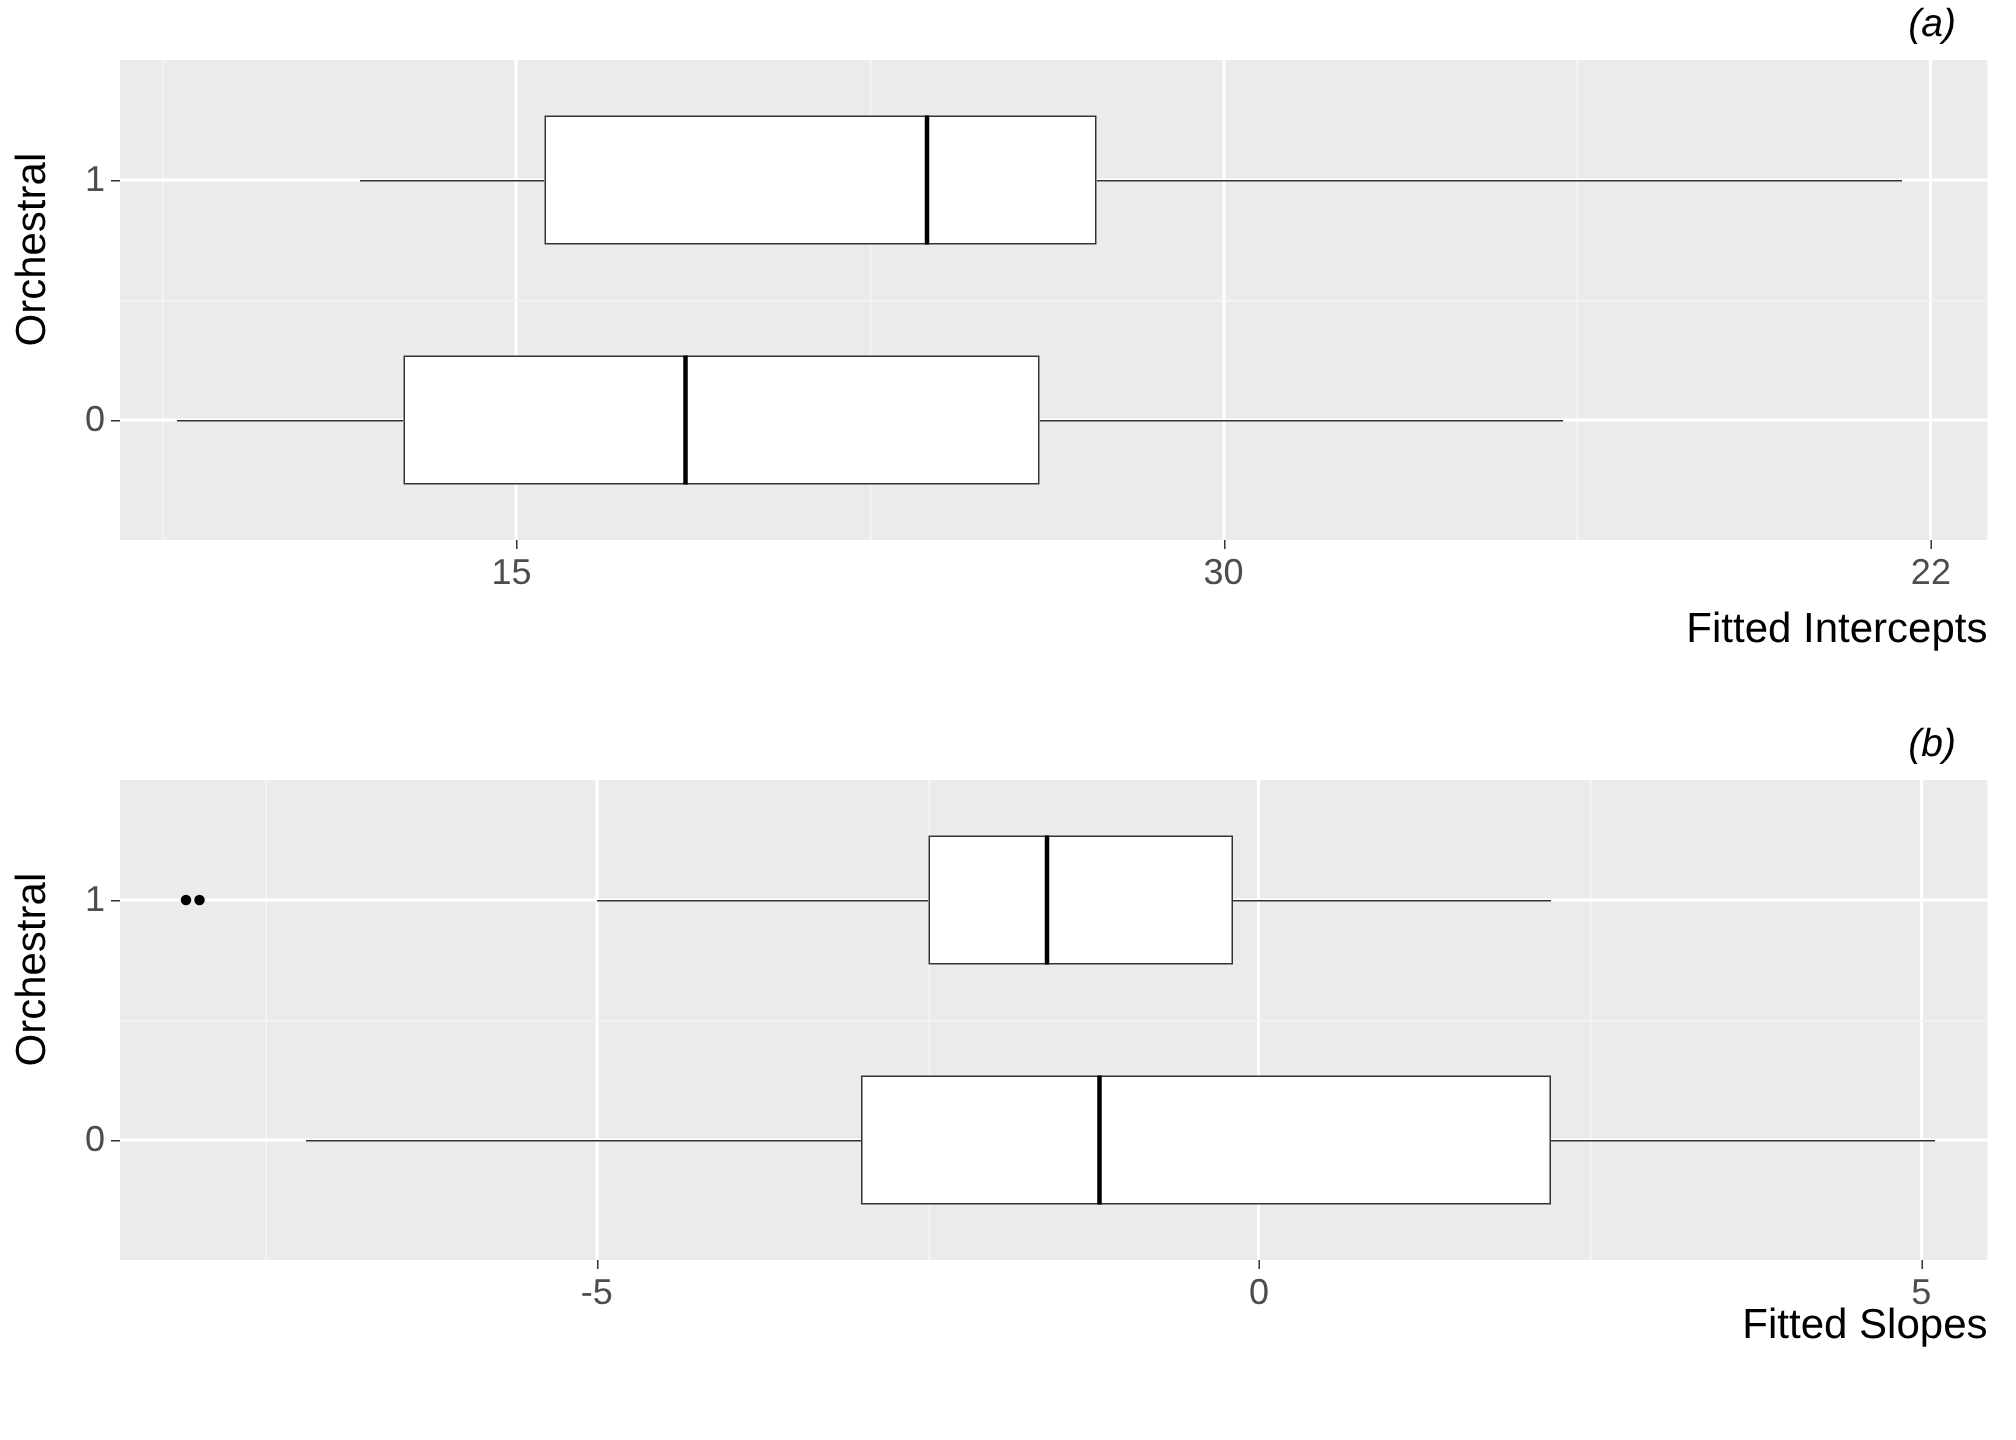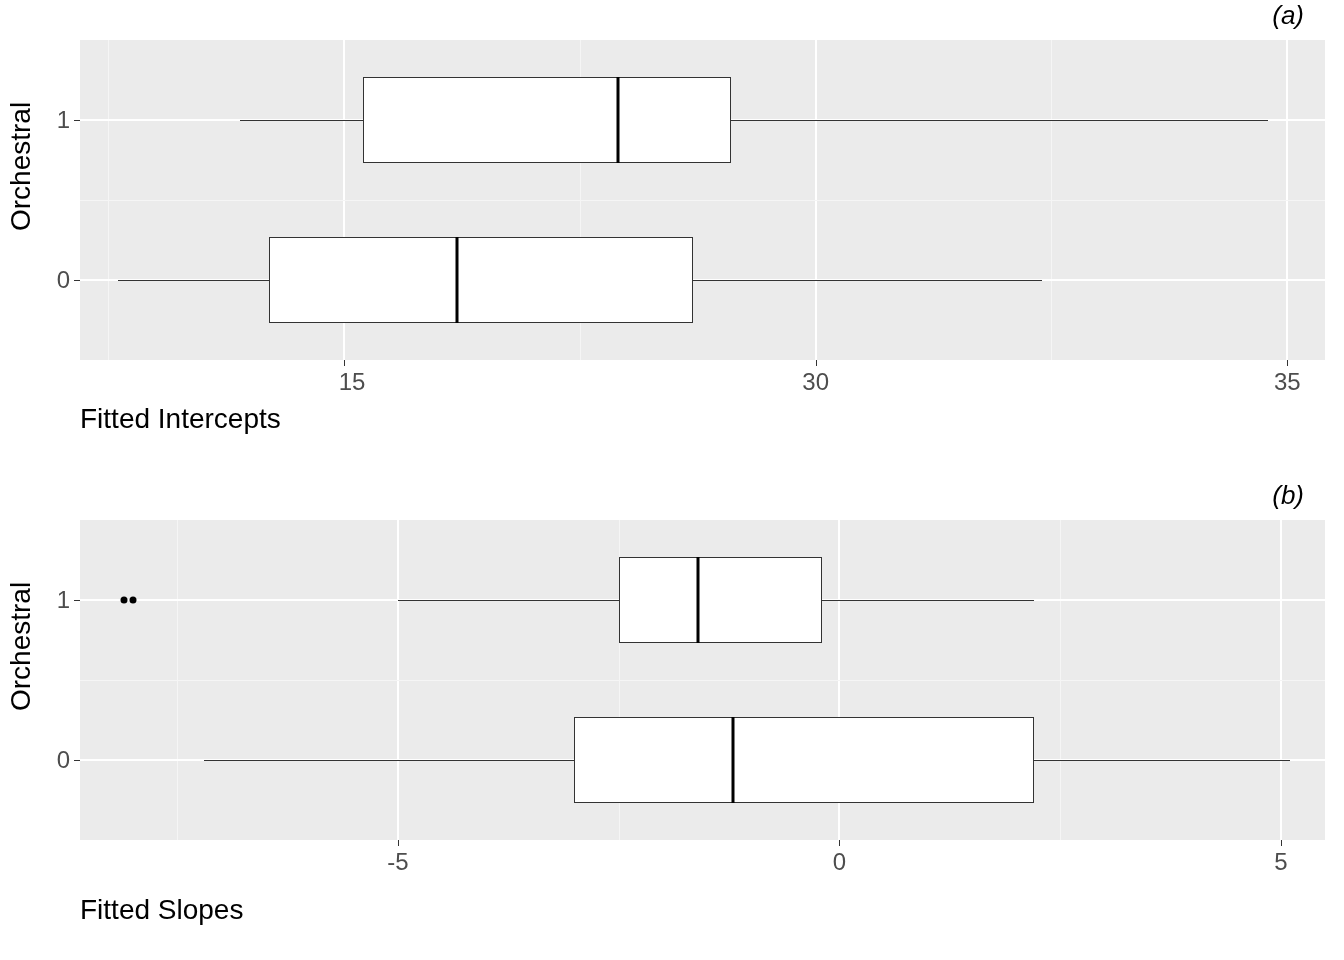--- a/index.html
+++ b/index.html
@@ -32,21 +32,21 @@
     width: 30px;
     text-align: center;
     font-size: 28px;
     color: #000;
     transform-origin: center center;
   }
   .x-axis-label {
     position: absolute;
     bottom: 0;
     width: 100%;
-    text-align: left;
+    text-align: right;
     font-size: 28px;
     color: #000;
   }
   .plot-area {
     position: absolute;
     background: #ebebeb;
   }
   
   .tick-y {
     position: absolute;
@@ -141,27 +141,27 @@
   <div class="panel-wrap" style="top:0; height:455px;">
     <div class="panel-title">(a)</div>
     <div class="y-axis-label" style="top:200px; transform: rotate(-90deg);">Orchestral</div>
 
     <div class="plot-area" id="plotA" style="left:80px; top:40px; width:1245px; height:320px;">
     <div class="grid-v-minor" style="left: 28.2955px;"></div>
         <div class="grid-v-minor" style="left: 499.886px;"></div>
         <div class="grid-v-minor" style="left: 971.477px;"></div>
         <div class="grid-v-major" style="left: 264.091px;"></div>
         <div class="tick-mark-x" style="left: 264.091px;"></div>
-        <div class="tick-x" style="left: 272px; text-align: center;">15</div>
+        <div class="tick-x" style="left: 261px; text-align: center;">15</div>
         <div class="grid-v-major" style="left: 735.682px;"></div>
         <div class="tick-mark-x" style="left: 735.682px;"></div>
         <div class="tick-x" style="left: 735.682px;">30</div>
         <div class="grid-v-major" style="left: 1207.27px;"></div>
         <div class="tick-mark-x" style="left: 1207.27px;"></div>
-        <div class="tick-x" style="left: 1207.27px;">35</div>
+        <div class="tick-x" style="left: 1207.27px;">22</div>
         <div class="grid-h-minor" style="top: 160px;"></div>
         <div class="grid-h-major" style="top: 240px;"></div>
         <div class="tick-mark-y" style="top: 240px;"></div>
         <div class="tick-y" style="top: 240px;">0</div>
         <div class="whisker" style="top: 240px; left: 37.7273px; width: 150.909px;"></div>
         <div class="whisker" style="top: 240px; left: 613.068px; width: 348.977px;"></div>
         <div class="box" style="top: 196.8px; height: 86.4px; left: 188.636px; width: 424.432px;"></div>
         <div class="median" style="top: 196.8px; height: 86.4px; left: 377.273px;"></div>
         <div class="grid-h-major" style="top: 80px;"></div>
         <div class="tick-mark-y" style="top: 80px;"></div>
@@ -204,16 +204,16 @@
         <div class="tick-mark-y" style="top: 80px;"></div>
         <div class="tick-y" style="top: 80px;">1</div>
         <div class="whisker" style="top: 80px; left: 317.872px; width: 220.745px;"></div>
         <div class="whisker" style="top: 80px; left: 741.702px; width: 211.915px;"></div>
         <div class="box" style="top: 36.8px; height: 86.4px; left: 538.617px; width: 203.085px;"></div>
         <div class="median" style="top: 36.8px; height: 86.4px; left: 618.085px;"></div>
         <div class="outlier" style="left: 44.1489px; top: 80px;"></div>
         <div class="outlier" style="left: 52.9787px; top: 80px;"></div>
       </div>
 
-    <div class="x-axis-label" style="bottom:29px; left:80px; width:1245px;">Fitted Slopes</div>
+    <div class="x-axis-label" style="bottom:56px; left:80px; width:1245px;">Fitted Slopes</div>
   </div>
 
 </div>
 
 </body></html>

